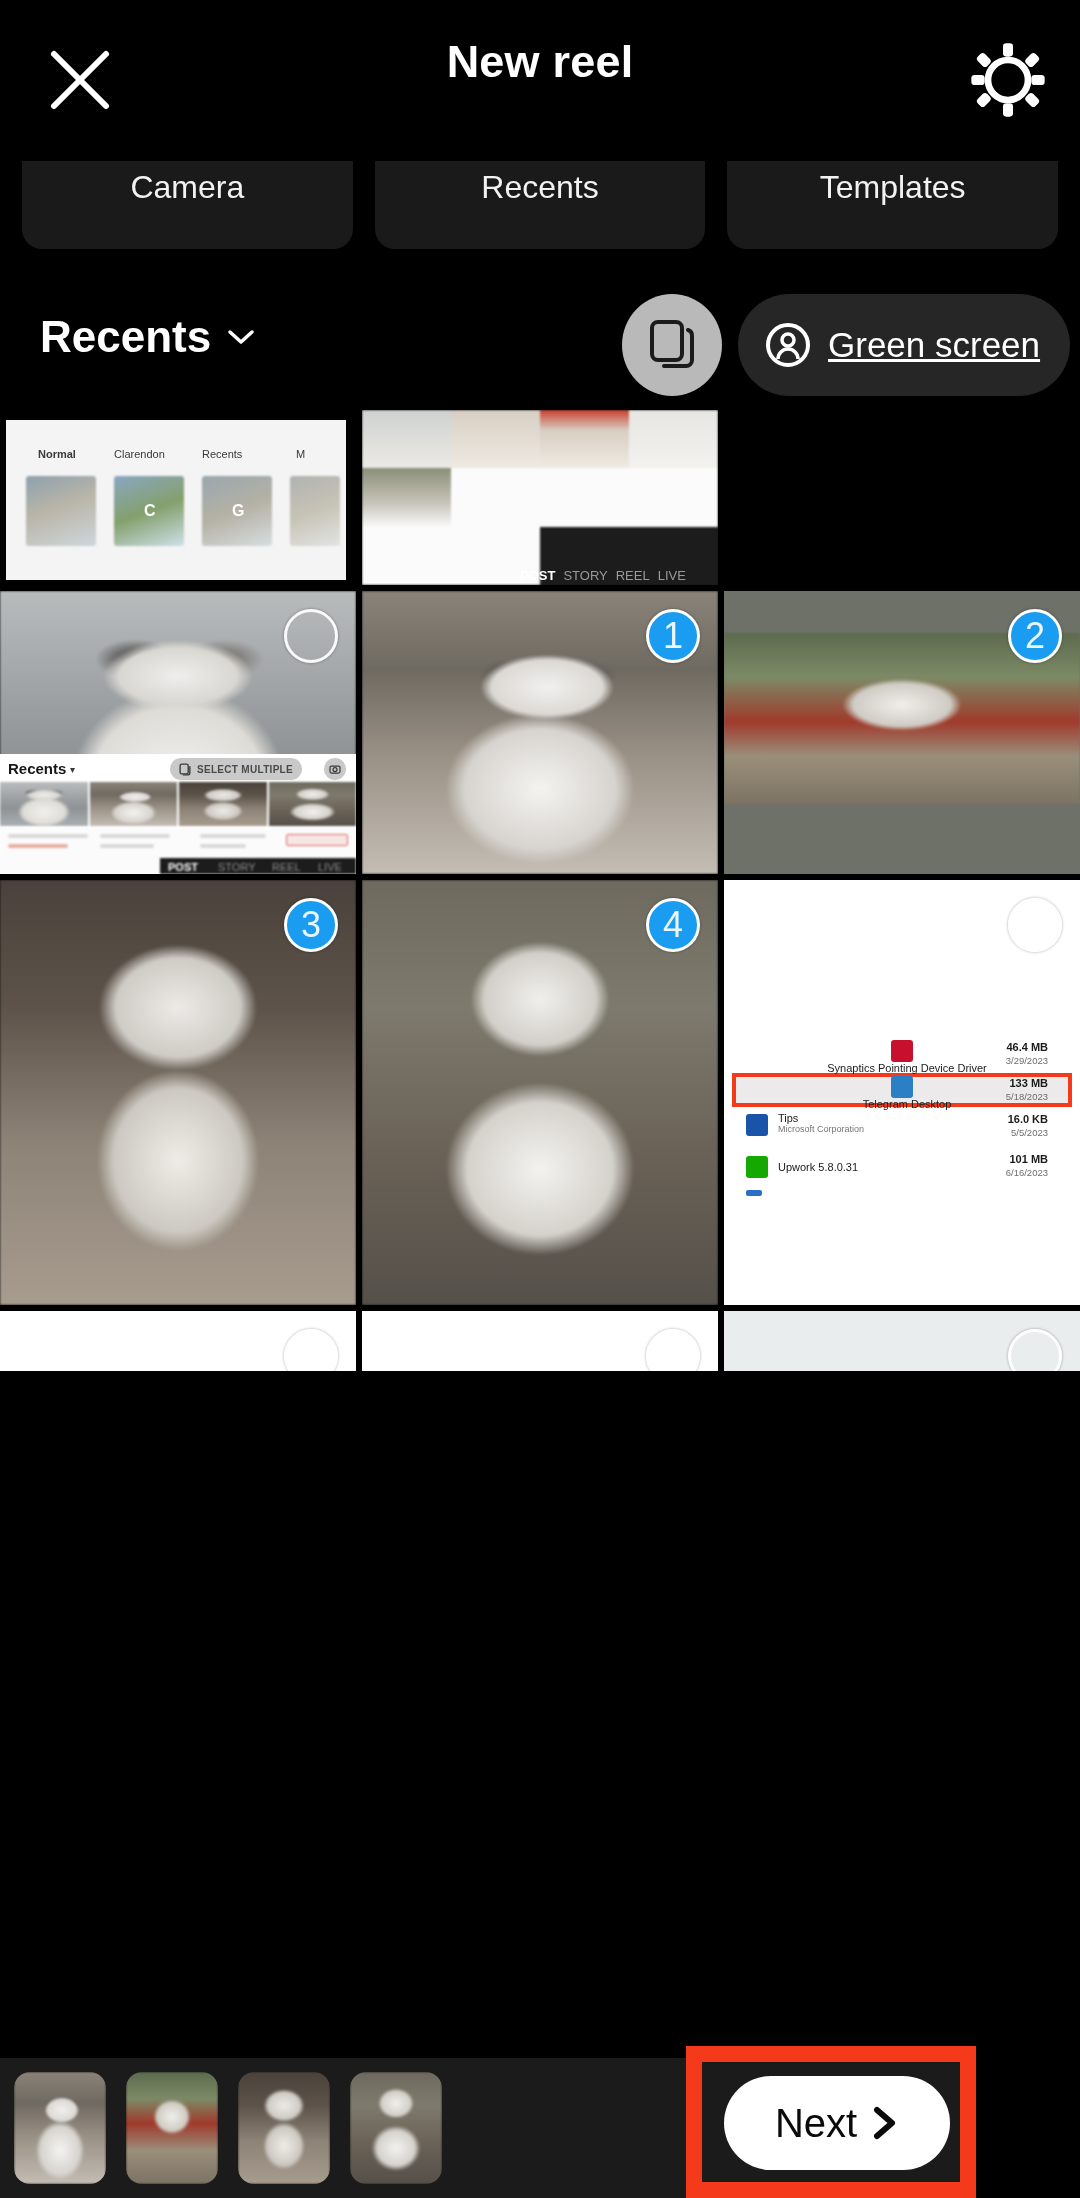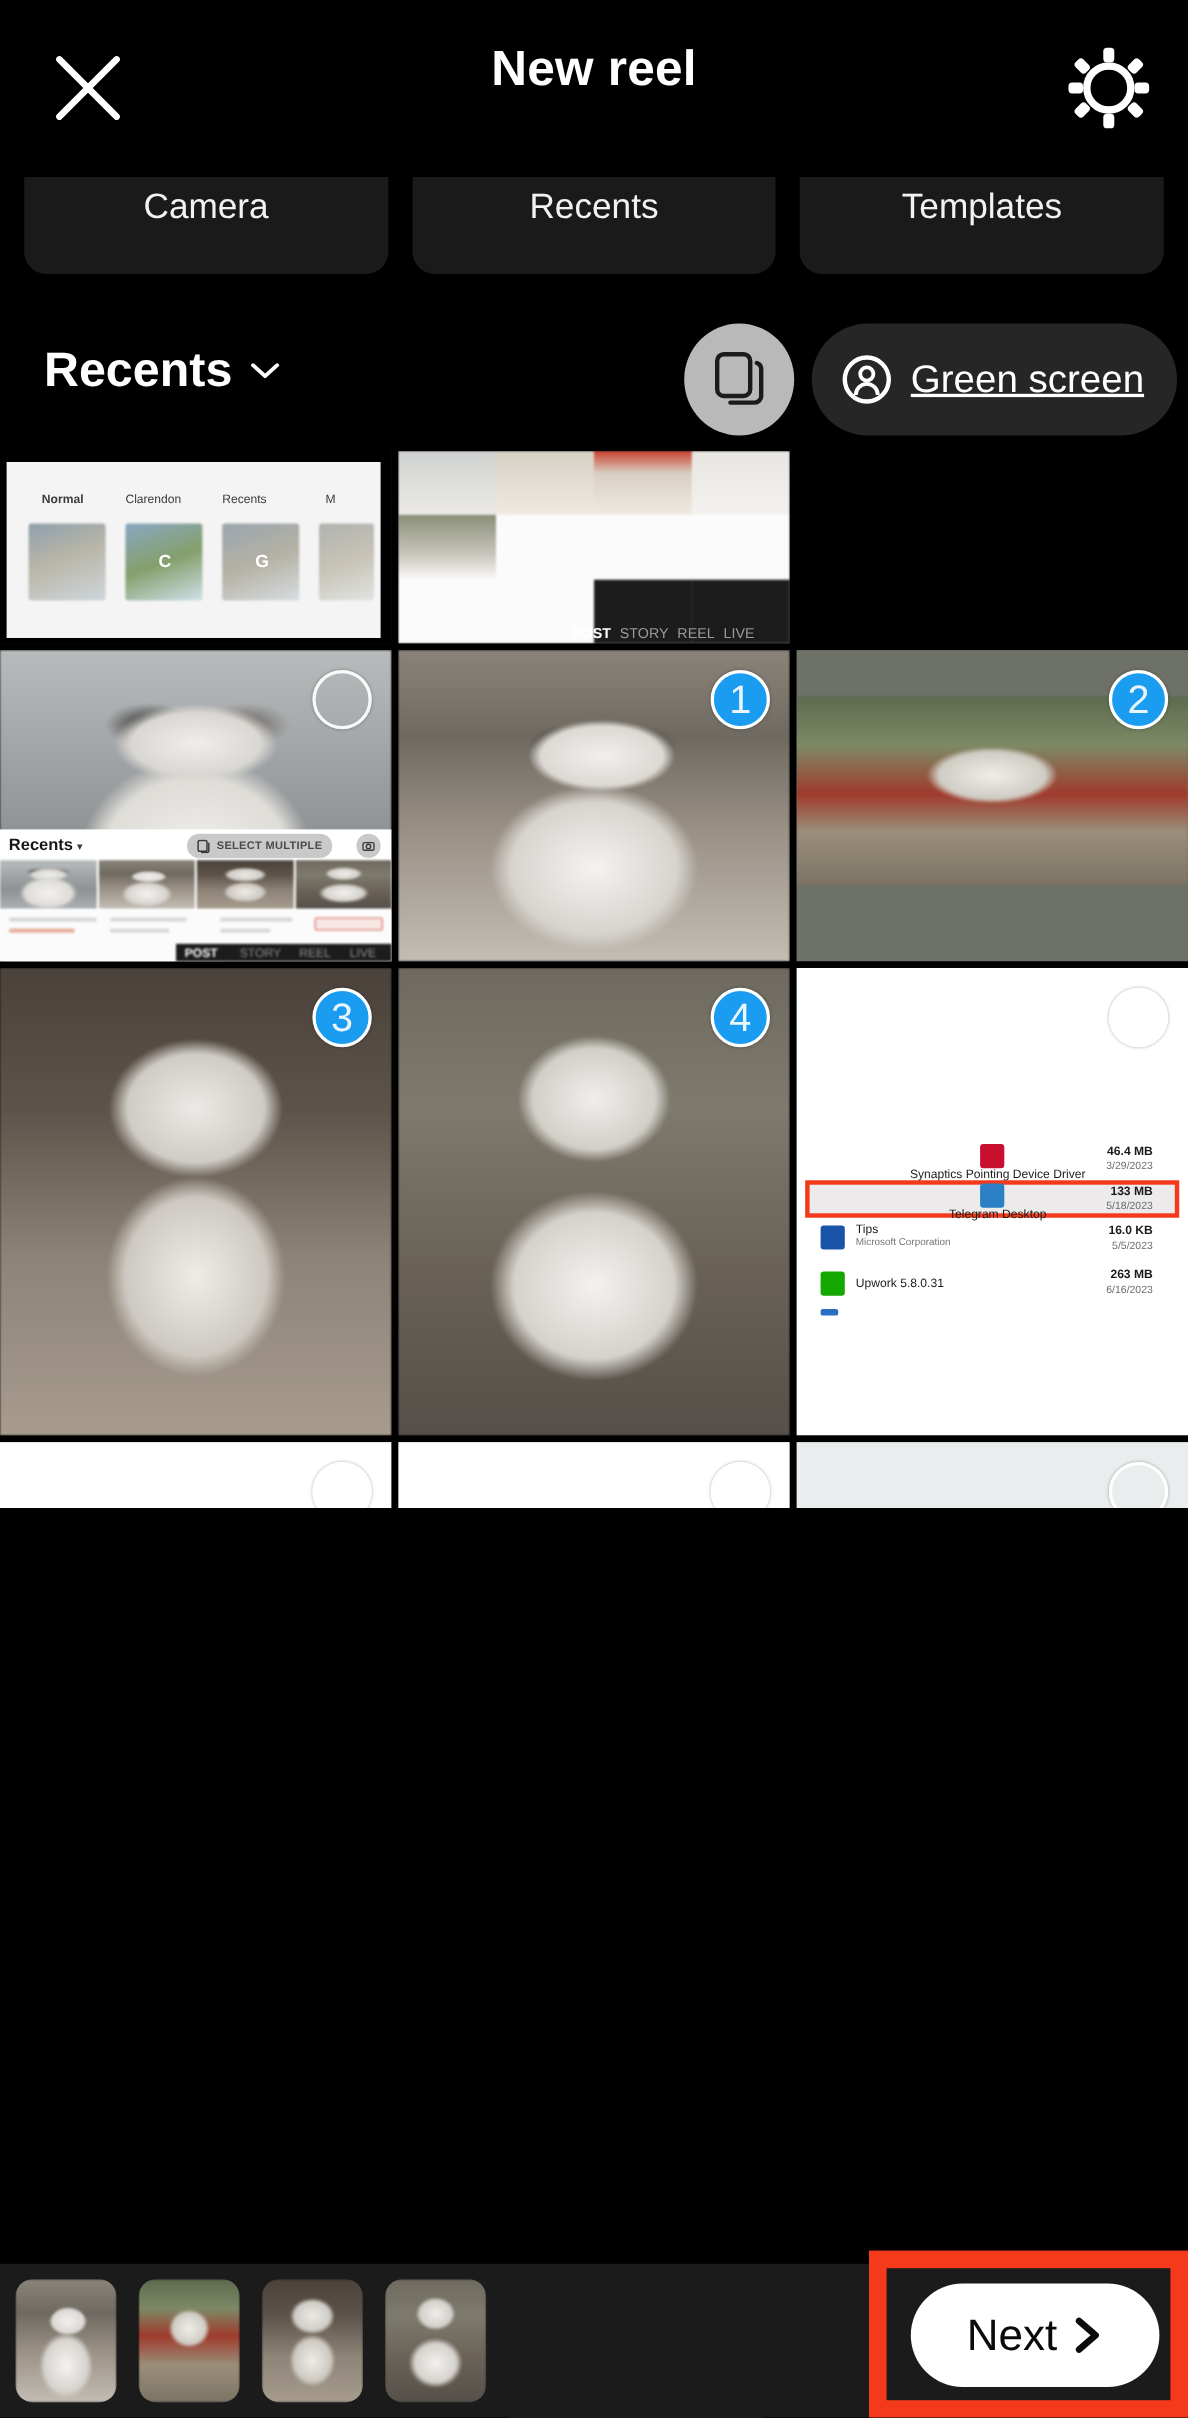--- a/index.html
+++ b/index.html
@@ -106,21 +106,21 @@
   .appslist{background:#fff;position:absolute;inset:0;}
   .app-row{position:absolute;left:22px;width:312px;height:30px;display:flex;align-items:center;}
   .app-ico{width:22px;height:22px;border-radius:3px;flex:0 0 22px;}
   .app-name{font-size:11px;color:#1b1b1b;margin-left:10px;white-space:nowrap;}
   .app-sub{font-size:9px;color:#767676;margin-left:10px;white-space:nowrap;}
   .app-size{position:absolute;right:10px;font-size:11px;color:#1b1b1b;font-weight:700;text-align:right;}
   .app-date{position:absolute;right:10px;font-size:9.5px;color:#6d6d6d;text-align:right;}
   .app-hl{position:absolute;left:8px;width:340px;height:34px;border:4px solid #f43a1a;background:#eceaea;box-sizing:border-box;}
 
   
-  .bottombar{position:absolute;left:0;bottom:0;width:1080px;height:140px;background:#1b1b1b;}
+  .bottombar{position:absolute;left:0;bottom:0;width:976px;height:140px;background:#1b1b1b;}
   .strip{position:absolute;left:14px;top:14px;display:flex;gap:20px;}
   .strip-item{width:92px;height:112px;border-radius:16px;overflow:hidden;position:relative;cursor:pointer;}
   .next-wrap{position:absolute;right:0;top:-12px;width:290px;height:152px;border:16px solid #f43a1a;box-sizing:border-box;background:#1b1b1b;}
   .next-btn{
     position:absolute;left:22px;top:14px;width:226px;height:94px;border-radius:48px;background:#fff;
     display:flex;align-items:center;justify-content:center;gap:14px;cursor:pointer;
   }
   .next-label{font-size:40px;color:#0a0a0a;font-weight:400;}
 </style>
 </head>
@@ -333,21 +333,21 @@
               <span class="app-name">Tips</span>
               <span class="app-sub">Microsoft Corporation</span>
             </div>
             <span class="app-size" style="top:1px;">16.0 KB</span>
             <span class="app-date" style="top:15px;">5/5/2023</span>
           </div>
 
           <div class="app-row" style="top:272px;">
             <div class="app-ico" style="background:#14a800;"></div>
             <span class="app-name">Upwork 5.8.0.31</span>
-            <span class="app-size" style="top:1px;">263 MB</span>
+            <span class="app-size" style="top:1px;">101 MB</span>
             <span class="app-date" style="top:15px;">6/16/2023</span>
           </div>
 
           <div class="app-ico" style="position:absolute;left:22px;top:310px;background:#2b6fc4;width:16px;height:6px;border-radius:2px;"></div>
         </div>
         <div class="badge empty"></div>
       </div>
     </div>
 
     <div class="grid-row" style="height:60px;">

